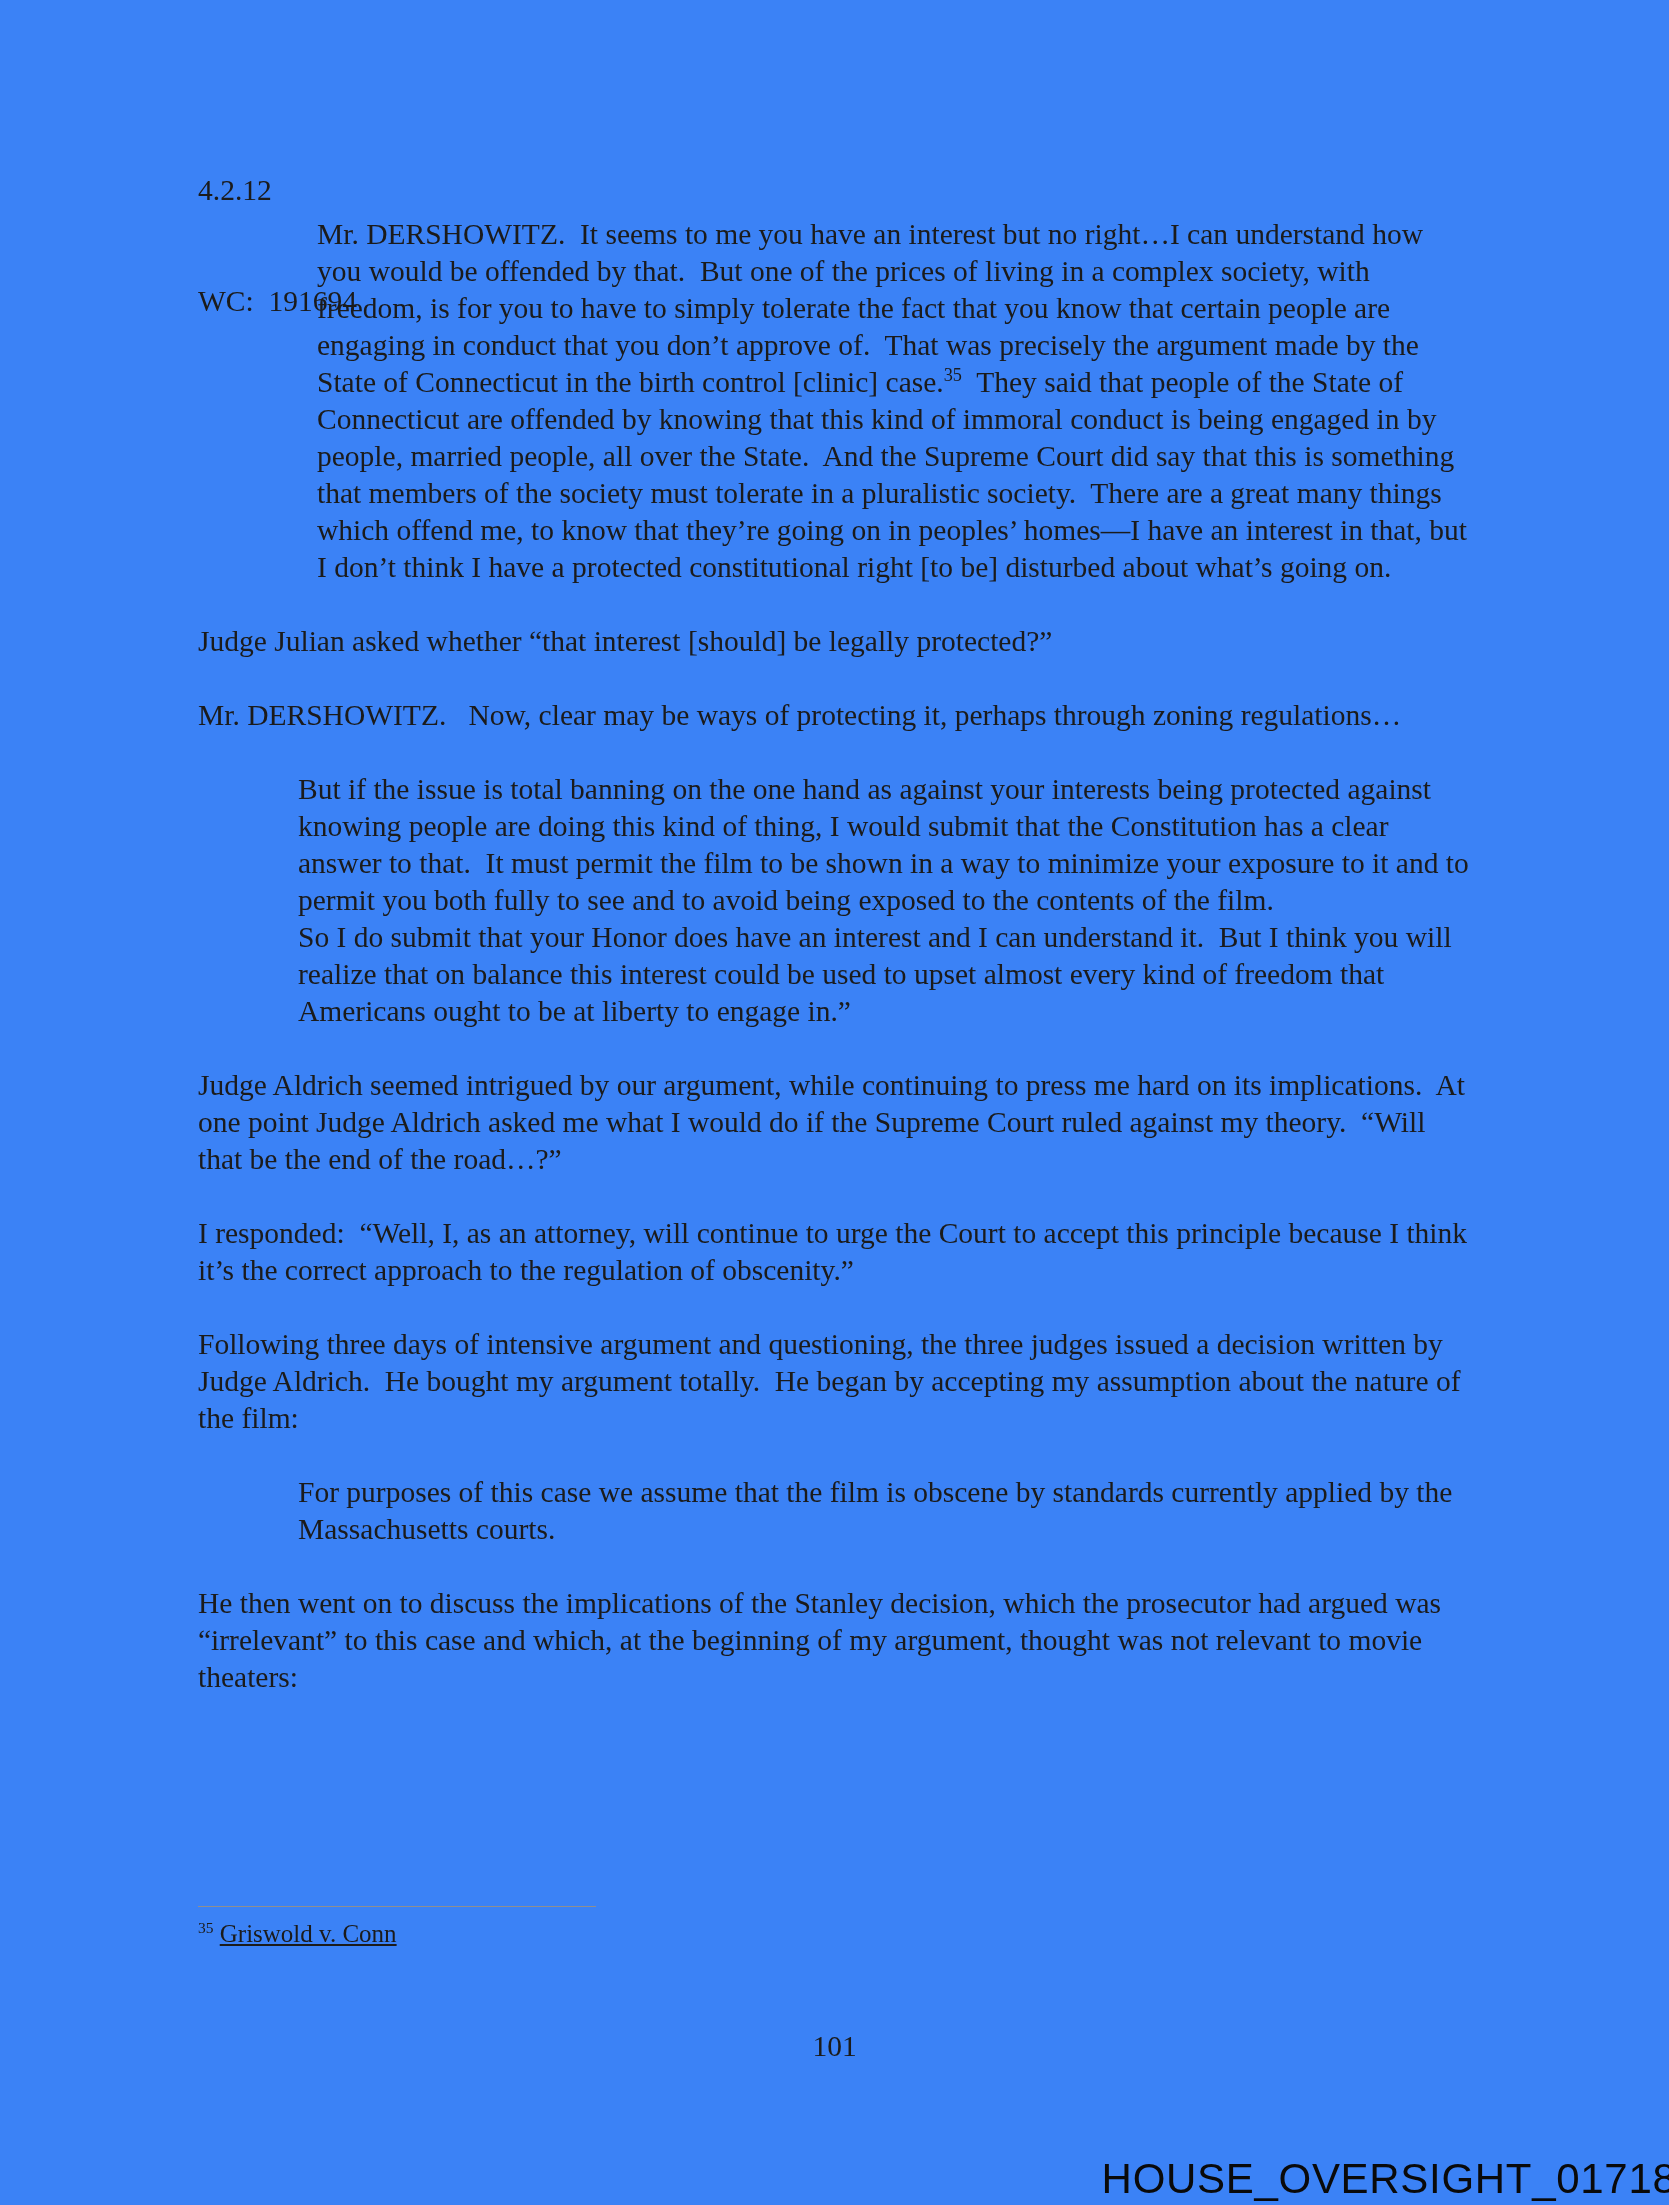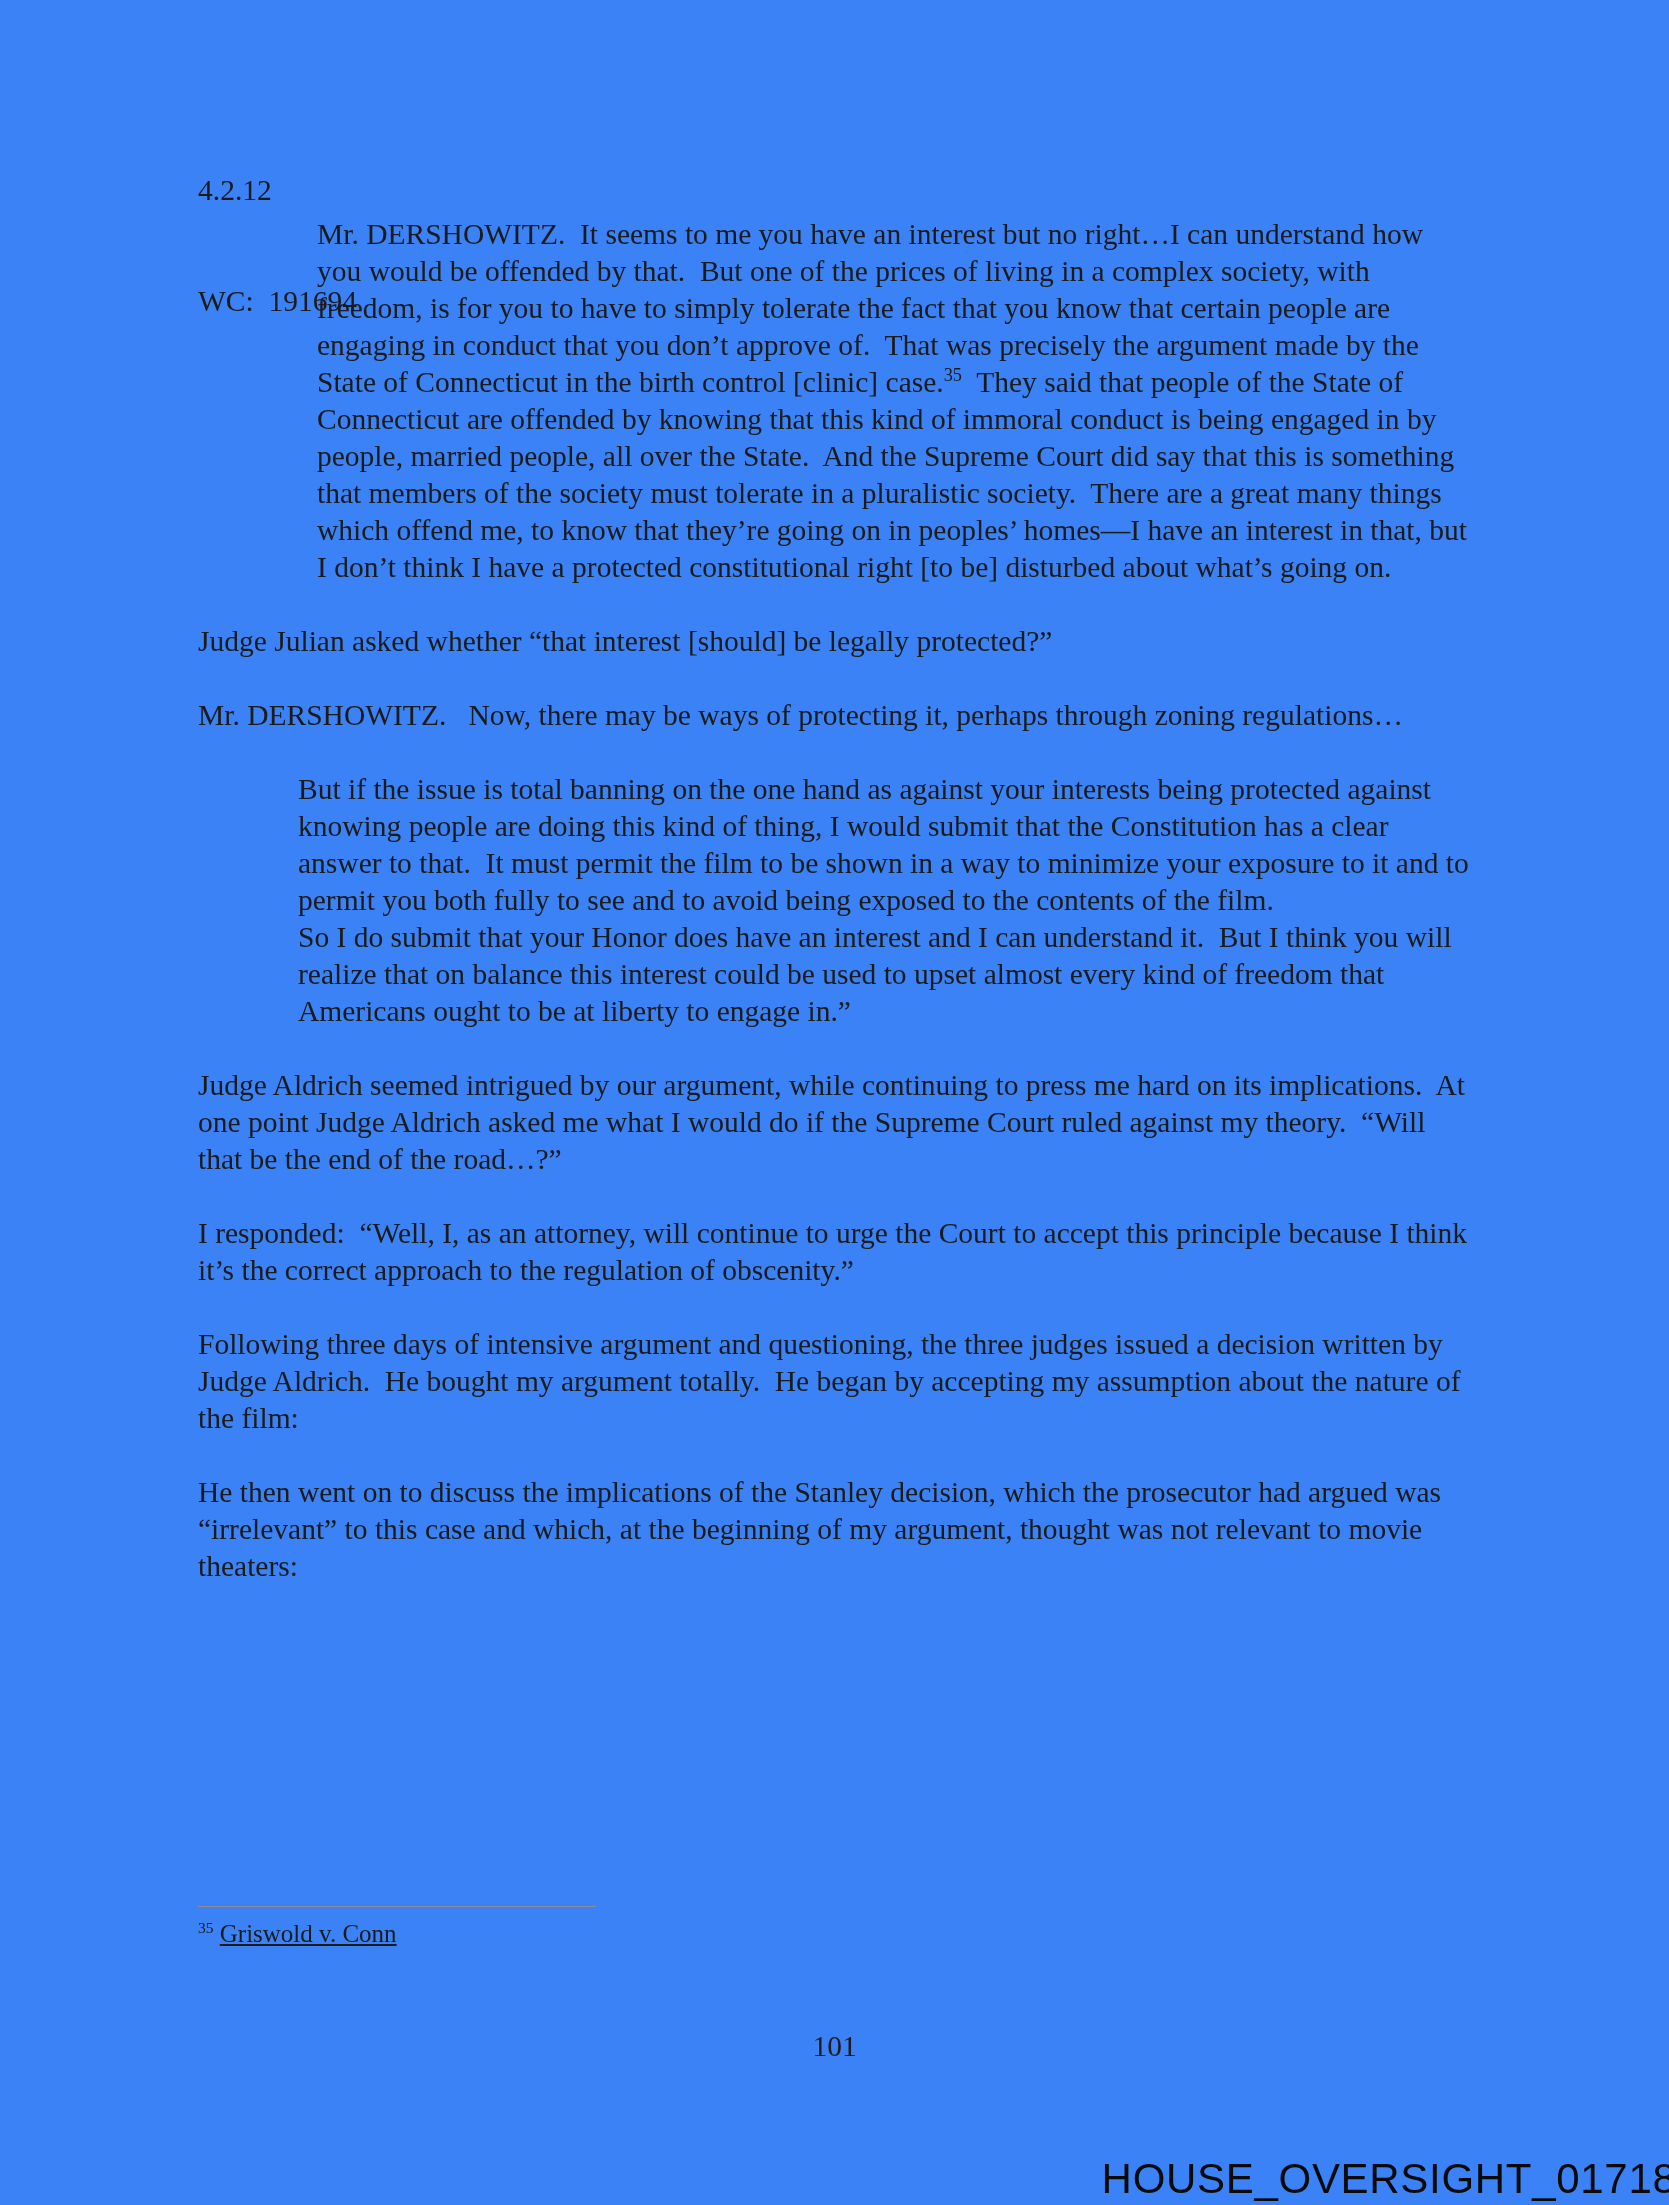--- a/index.html
+++ b/index.html
@@ -95,31 +95,32 @@
     <div>4.2.12</div>
     <div>WC:  191694</div>
   </div>
 
   <div class="body-text">
 
     <p class="bq-deep"><span>Mr. DERSHOWITZ.  It seems to me you have an interest but no right…I can understand how you would be offended by that.  But one of the prices of living in a complex society, with freedom, is for you to have to simply tolerate the fact that you know that certain people are engaging in conduct that you don’t approve of.  That was precisely the argument made by the State of Connecticut in the birth control [clinic] case.</span><sup class="fnref">35</sup><span>  They said that people of the State of Connecticut are offended by knowing that this kind of immoral conduct is being engaged in by people, married people, all over the State.  And the Supreme Court did say that this is something that members of the society must tolerate in a pluralistic society.  There are a great many things which offend me, to know that they’re going on in peoples’ homes—I have an interest in that, but I don’t think I have a protected constitutional right [to be] disturbed about what’s going on.</span></p>
 
     <p>Judge Julian asked whether “that interest [should] be legally protected?”</p>
 
-    <p>Mr. DERSHOWITZ.   Now, there may be ways of protecting it, perhaps through zoning regulations…</p>
+    <p>Mr. DERSHOWITZ.   Now, clear may be ways of protecting it, perhaps through zoning regulations…</p>
 
     <p class="bq no-gap">But if the issue is total banning on the one hand as against your interests being protected against knowing people are doing this kind of thing, I would submit that the Constitution has a clear answer to that.  It must permit the film to be shown in a way to minimize your exposure to it and to permit you both fully to see and to avoid being exposed to the contents of the film.</p>
     <p class="bq">So I do submit that your Honor does have an interest and I can understand it.  But I think you will realize that on balance this interest could be used to upset almost every kind of freedom that Americans ought to be at liberty to engage in.”</p>
 
     <p>Judge Aldrich seemed intrigued by our argument, while continuing to press me hard on its implications.  At one point Judge Aldrich asked me what I would do if the Supreme Court ruled against my theory.  “Will that be the end of the road…?”</p>
 
     <p>I responded:  “Well, I, as an attorney, will continue to urge the Court to accept this principle because I think it’s the correct approach to the regulation of obscenity.”</p>
 
     <p>Following three days of intensive argument and questioning, the three judges issued a decision written by Judge Aldrich.  He bought my argument totally.  He began by accepting my assumption about the nature of the film:</p>
 
+    <p class="bq">For purposes of this case we assume that the film is obscene by standards currently applied by the Massachusetts courts.</p>
 
     <p>He then went on to discuss the implications of the Stanley decision, which the prosecutor had argued was “irrelevant” to this case and which, at the beginning of my argument, thought was not relevant to movie theaters:</p>
 
   </div>
 
   <div class="footnote-area">
     <div class="fn-sep"></div>
     <div class="fn"><sup>35</sup> <span class="fn-text">Griswold v. Conn</span></div>
   </div>
 

